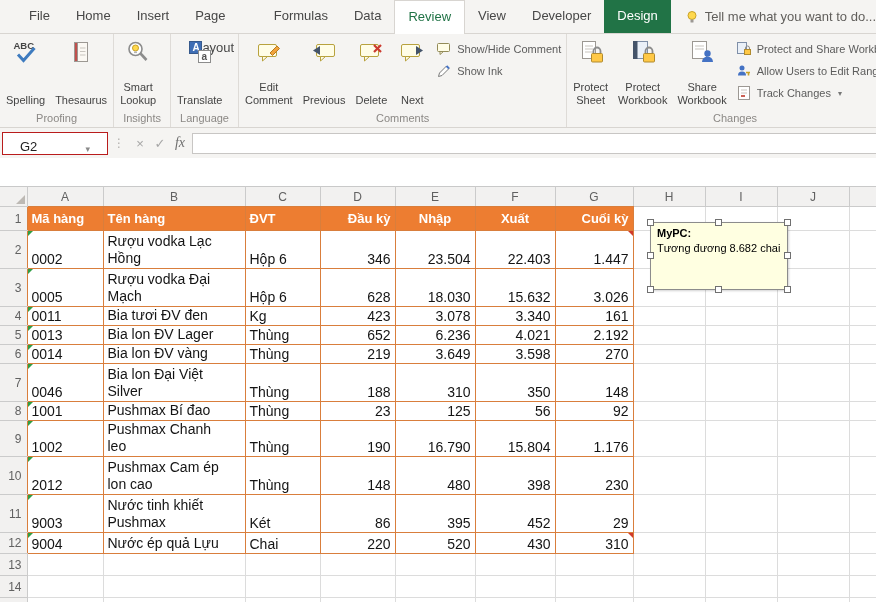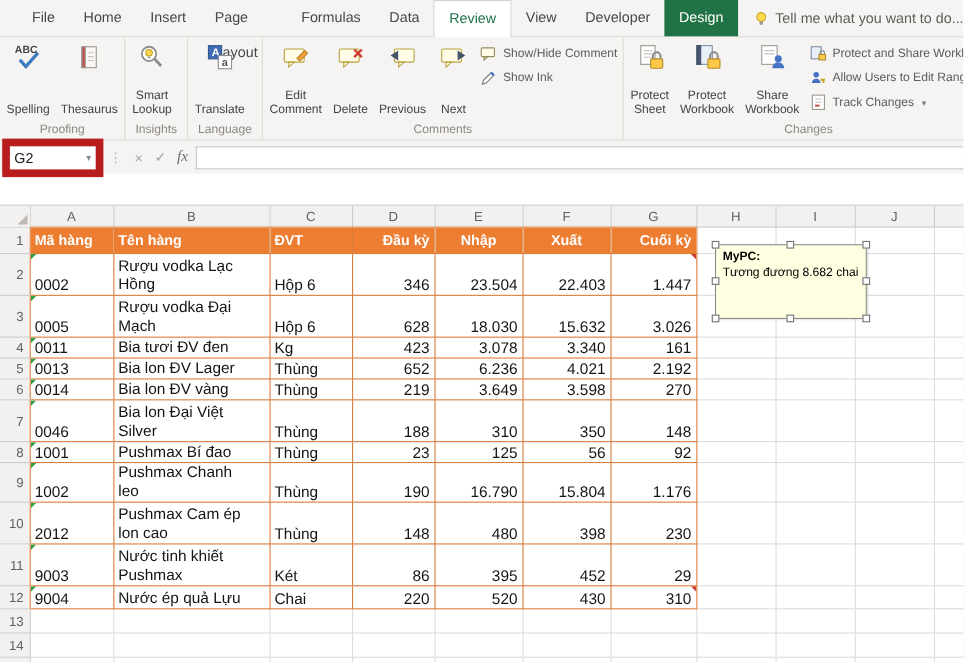--- a/index.html
+++ b/index.html
@@ -24,22 +24,22 @@
   .btn-big{display:flex;flex-direction:column;align-items:center;justify-content:space-between;gap:15px;
            padding:4px 5px 0;min-width:40px;height:72px;box-sizing:border-box;font-size:11px;color:#444;}
   .btn-big .bl{white-space:pre-line;text-align:center;line-height:13px;}
   .ic{display:block;line-height:0;}
   .stack{display:flex;flex-direction:column;gap:4px;padding:5px 4px 0;}
   .btn-small{display:flex;align-items:center;gap:5px;font-size:11px;color:#5C5C5C;white-space:nowrap;height:18px;}
   .tc-arr{font-size:8px;color:#777;margin-left:2px;}
 
   
   .fbar{height:30px;background:#F5F4F2;display:flex;align-items:center;padding-left:2px;box-sizing:border-box;}
-  .namebox{width:70px;height:21px;background:#FFF;border:7px solid #b91c1c;display:flex;align-items:center;
-           justify-content:space-between;padding:0 4px;font-size:13px;color:#222;box-sizing:content-box;}
+  .namebox{width:70px;height:21px;background:#FFF;border:1px solid #b91c1c;display:flex;align-items:flex-end;
+           justify-content:space-between;padding:0 17px;font-size:13px;color:#222;box-sizing:content-box;}
   .nb-arr{font-size:9px;color:#8A8A8A;}
   .fdots{color:#B3B0AD;font-size:12px;padding:0 5px;}
   .fbtn{width:20px;text-align:center;font-size:13px;color:#A6A6A6;}
   .fbtn.fx{font-family:"Liberation Serif",serif;font-style:italic;color:#6E6E6E;font-size:14px;}
   .finput{flex:1;height:21px;background:#FFF;border:1px solid #C8C6C4;border-right:0;margin-left:2px;
           font-size:13px;padding:0 4px;box-sizing:border-box;line-height:21px;color:#222;}
   .fext{height:28px;background:#FFF;}
 
   
   .gridwrap{position:relative;height:416px;background:#FFF;}
@@ -179,36 +179,36 @@
                 <path d="M6.5 17.5v4.5l5-4.5z" fill="#FFFDE7" stroke="#B8A23E"></path>
                 <polygon points="14,14 21,7 23.5,9.5 16.5,16.5" fill="#F2A33C" stroke="#B97C1F"></polygon>
               </svg>
           </span>
           <span class="bl">Edit
 Comment</span>
         </div>
         <div class="btn-big">
           <span class="ic">
             <svg width="26" height="26" viewBox="0 0 26 26">
+                <rect x="5.5" y="5.5" width="18" height="12" rx="1.5" fill="#FFFDE7" stroke="#B8A23E"></rect>
+                <path d="M9.5 17.5v4.5l5-4.5z" fill="#FFFDE7" stroke="#B8A23E"></path>
+                <polygon points="9,7 9,16 2,11.5" fill="#44546A"></polygon>
+              </svg>
+          </span>
+          <span class="bl">Previous</span>
+        </div>
+        <div class="btn-big">
+          <span class="ic">
+            <svg width="26" height="26" viewBox="0 0 26 26">
                 <rect x="2.5" y="5.5" width="18" height="12" rx="1.5" fill="#FFFDE7" stroke="#B8A23E"></rect>
                 <path d="M6.5 17.5v4.5l5-4.5z" fill="#FFFDE7" stroke="#B8A23E"></path>
                 <path d="M16 6l7 7M23 6l-7 7" stroke="#CC3B2F" stroke-width="2.2" fill="none"></path>
               </svg>
           </span>
           <span class="bl">Delete</span>
-        </div>
-        <div class="btn-big">
-          <span class="ic">
-            <svg width="26" height="26" viewBox="0 0 26 26">
-                <rect x="5.5" y="5.5" width="18" height="12" rx="1.5" fill="#FFFDE7" stroke="#B8A23E"></rect>
-                <path d="M9.5 17.5v4.5l5-4.5z" fill="#FFFDE7" stroke="#B8A23E"></path>
-                <polygon points="9,7 9,16 2,11.5" fill="#44546A"></polygon>
-              </svg>
-          </span>
-          <span class="bl">Previous</span>
         </div>
         <div class="btn-big">
           <span class="ic">
             <svg width="26" height="26" viewBox="0 0 26 26">
                 <rect x="2.5" y="5.5" width="18" height="12" rx="1.5" fill="#FFFDE7" stroke="#B8A23E"></rect>
                 <path d="M6.5 17.5v4.5l5-4.5z" fill="#FFFDE7" stroke="#B8A23E"></path>
                 <polygon points="17,7 17,16 24,11.5" fill="#44546A"></polygon>
               </svg>
           </span>
           <span class="bl">Next</span>

